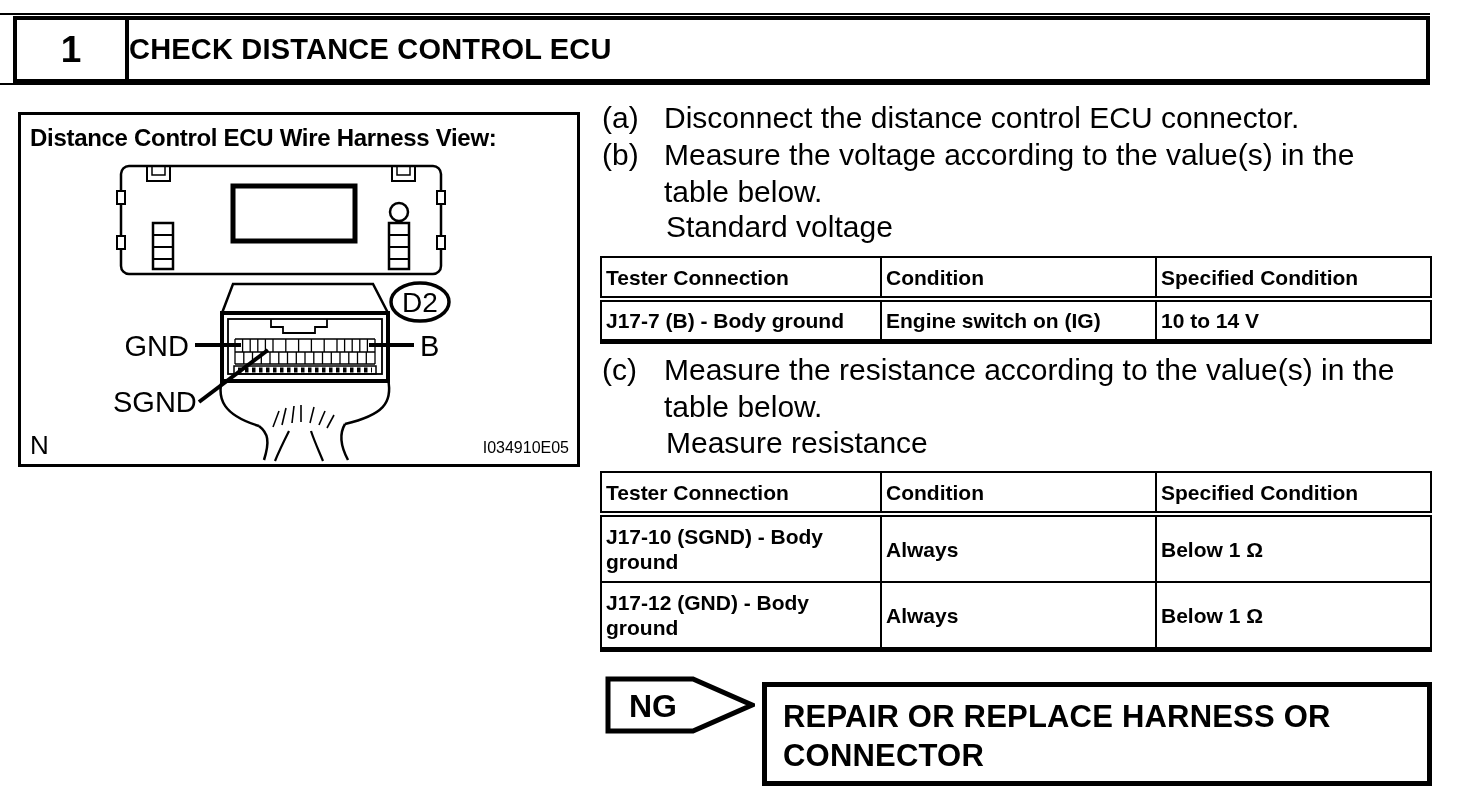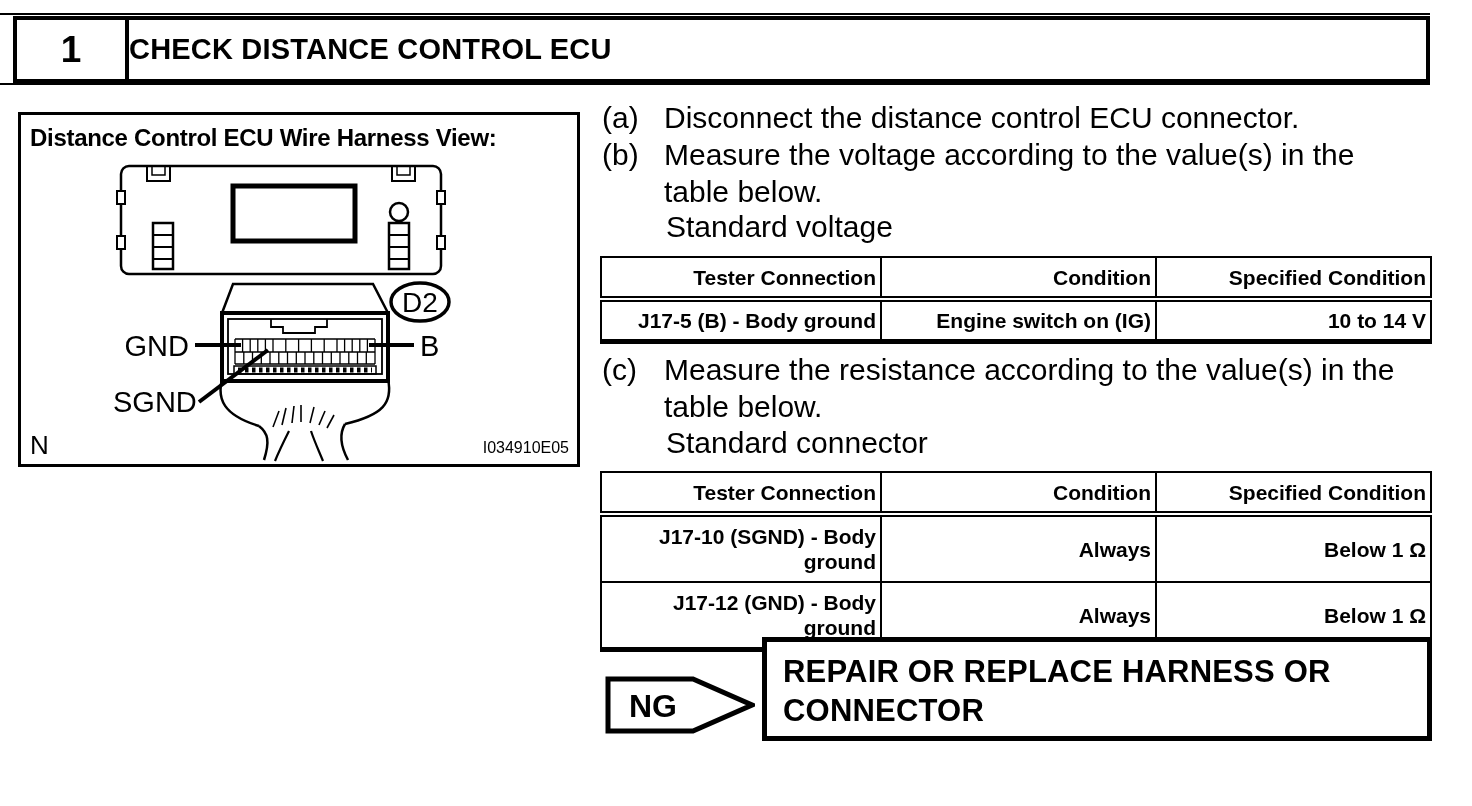--- a/index.html
+++ b/index.html
@@ -39,30 +39,30 @@
   .step-row{display:flex;font-size:30px;line-height:37px;}
   .step-marker{width:62px;flex:none;}
   .step-text{width:745px;}
   .subheading{font-weight:normal;font-size:30px;line-height:37px;white-space:nowrap;}
   
   table.spec{
     border-collapse:collapse;table-layout:fixed;width:830px;background:#fff;
     border:2px solid #000;border-bottom:5px solid #000;
   }
   table.spec th,table.spec td{
-    border:2px solid #000;text-align:right;vertical-align:middle;
+    border:2px solid #000;text-align:left;vertical-align:middle;
     font-weight:bold;font-size:21px;line-height:25px;padding:2px 4px;
   }
   table.spec th{height:34px;border-bottom:6px double #000;}
   table.spec td{height:33px;}
   table.spec.tall td{height:60px;}
   
   .ng-svg{left:605px;top:676px;width:150px;height:58px;}
   .result-box{
-    left:762px;top:637px;width:670px;height:104px;
+    left:762px;top:682px;width:670px;height:104px;
     border:5px solid #000;box-sizing:border-box;background:#fff;
     font-weight:bold;font-size:31px;line-height:39px;
     padding:10px 14px 0 16px;letter-spacing:0.2px;
   }
   svg text{font-family:"Liberation Sans",sans-serif;}
 </style>
 </head>
 <body>
 
 <div id="page">
@@ -170,32 +170,32 @@
       </colgroup>
     <thead>
       <tr>
         <th>Tester Connection</th>
         <th>Condition</th>
         <th>Specified Condition</th>
       </tr>
     </thead>
     <tbody>
       <tr>
-        <td>J17-5 (B) - Body ground</td>
+        <td>J17-7 (B) - Body ground</td>
         <td>Engine switch on (IG)</td>
         <td>10 to 14 V</td>
       </tr>
     </tbody>
   </table>
 
   <div class="abs step-row" style="left:602px;top:351px;">
     <div class="step-marker">(c)</div>
     <div class="step-text">Measure the resistance according to the value(s) in the table below.</div>
   </div>
-  <div class="abs subheading" style="left:666px;top:424px;">Standard connector</div>
+  <div class="abs subheading" style="left:666px;top:424px;">Measure resistance</div>
 
   <table class="spec tall abs" style="left:600px;top:471px;">
     <colgroup>
         <col style="width:280px">
         <col style="width:275px">
         <col style="width:275px">
       </colgroup>
     <thead>
       <tr>
         <th>Tester Connection</th>

